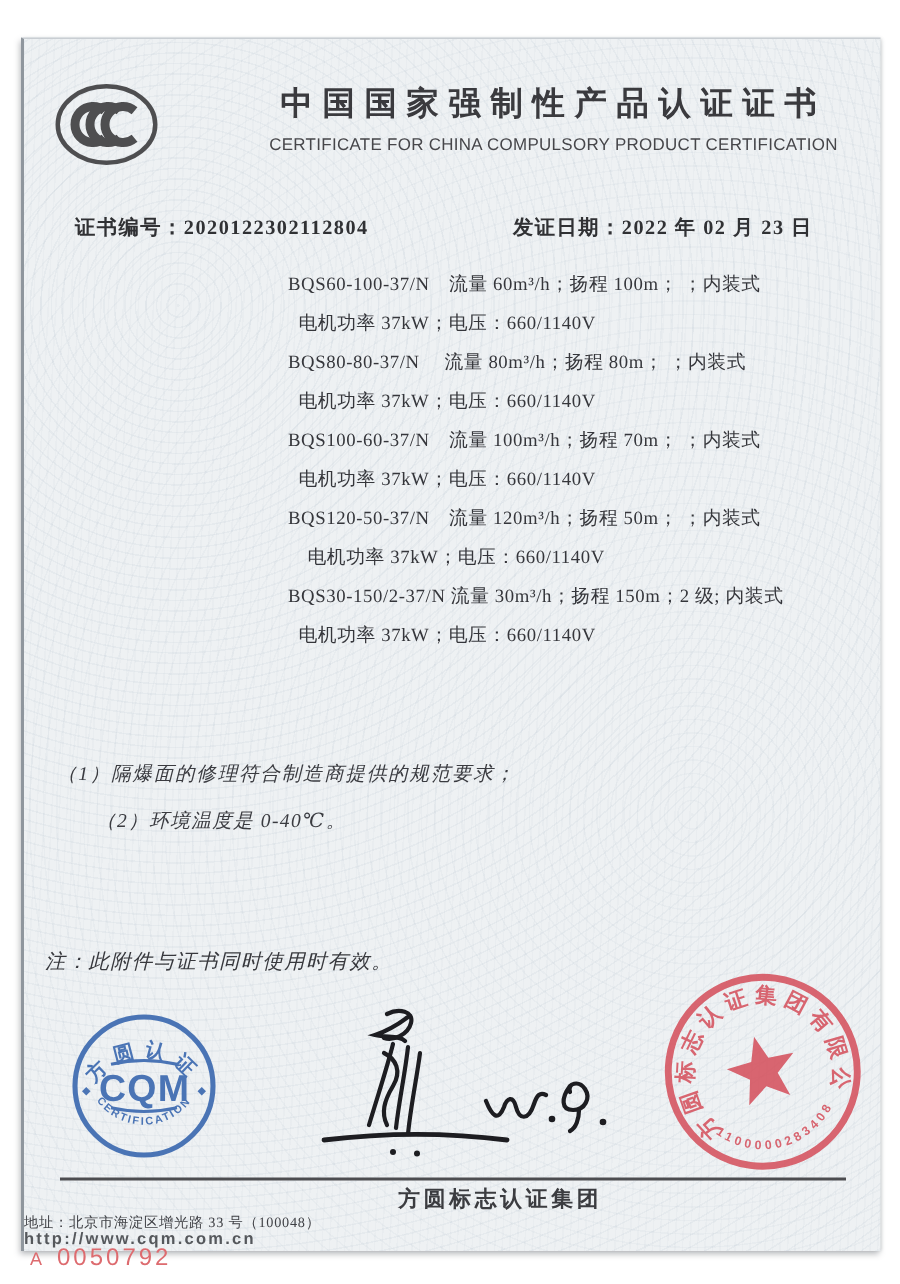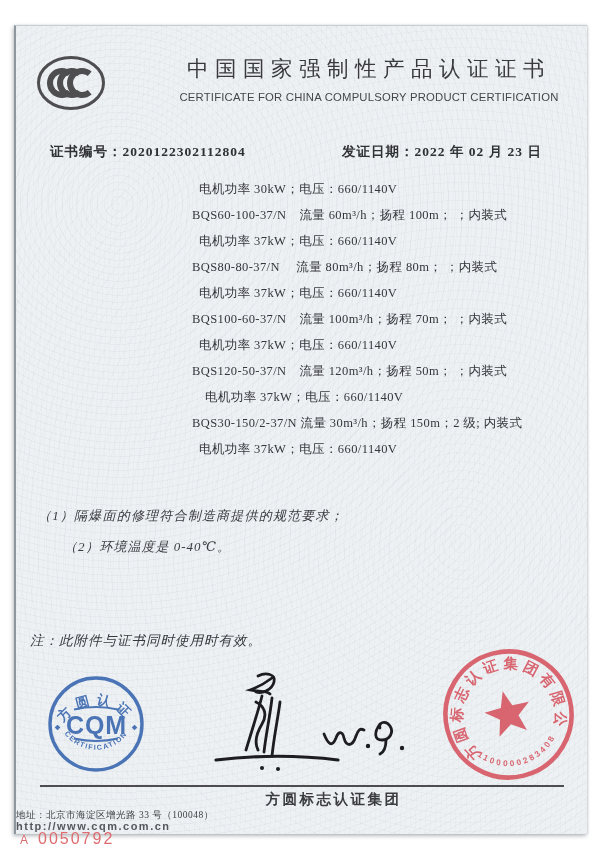--- a/index.html
+++ b/index.html
@@ -18,21 +18,21 @@
       repeating-linear-gradient(93deg, rgba(190,200,210,0.10) 0 1px, transparent 1px 5px);
     border-left:2px solid #8f969d;
     border-top:1px solid #c9ced3;
     box-shadow:-1px 2px 4px rgba(80,86,92,0.40), 1px 0 2px rgba(120,126,132,0.25);
   }
   
   .ccc-logo{position:absolute;left:18px;top:28px;}
   .title-block{position:absolute;left:140px;top:28px;width:426px;text-align:center;}
   .cert-title{
     font-family:"Liberation Sans","DejaVu Sans",sans-serif;
-    font-size:21.5px;font-weight:normal;letter-spacing:6.5px;color:#3a3a3e;white-space:nowrap;
+    font-size:21.5px;font-weight:bold;letter-spacing:6.5px;color:#3a3a3e;white-space:nowrap;
   }
   .cert-subtitle{
     font-family:"Liberation Sans","DejaVu Sans",sans-serif;
     font-size:11.3px;color:#46464a;letter-spacing:0.2px;margin-top:8px;white-space:nowrap;
   }
   .hdr-line{position:absolute;width:100%;height:18px;font-weight:bold;font-size:13.5px;color:#303134;letter-spacing:1px;}
   .hdr-line .left{position:absolute;left:41px;white-space:nowrap;}
   .hdr-line .right{position:absolute;left:326px;white-space:nowrap;}
   .hdr-line.row2 .left{left:34px;}
   
@@ -80,21 +80,20 @@
     <div class="cert-title">中国国家强制性产品认证证书</div>
     <div class="cert-subtitle">CERTIFICATE FOR CHINA COMPULSORY PRODUCT CERTIFICATION</div>
   </div>
 
   <div class="hdr-line row2" style="top:117px;">
     <span class="left">证书编号：2020122302112804</span>
     <span class="right">发证日期：2022 年 02 月 23 日</span>
   </div>
 
   <div class="specs">
-    <div class="spec-row motor">电机功率 30kW；电压：660/1140V</div>
     <div class="spec-row">BQS60-100-37/N　流量 60m³/h；扬程 100m； ；内装式</div>
     <div class="spec-row motor">电机功率 37kW；电压：660/1140V</div>
     <div class="spec-row">BQS80-80-37/N　 流量 80m³/h；扬程 80m； ；内装式</div>
     <div class="spec-row motor">电机功率 37kW；电压：660/1140V</div>
     <div class="spec-row">BQS100-60-37/N　流量 100m³/h；扬程 70m； ；内装式</div>
     <div class="spec-row motor">电机功率 37kW；电压：660/1140V</div>
     <div class="spec-row">BQS120-50-37/N　流量 120m³/h；扬程 50m； ；内装式</div>
     <div class="spec-row motor-indent">电机功率 37kW；电压：660/1140V</div>
     <div class="spec-row">BQS30-150/2-37/N 流量 30m³/h；扬程 150m；2 级; 内装式</div>
     <div class="spec-row motor">电机功率 37kW；电压：660/1140V</div>

